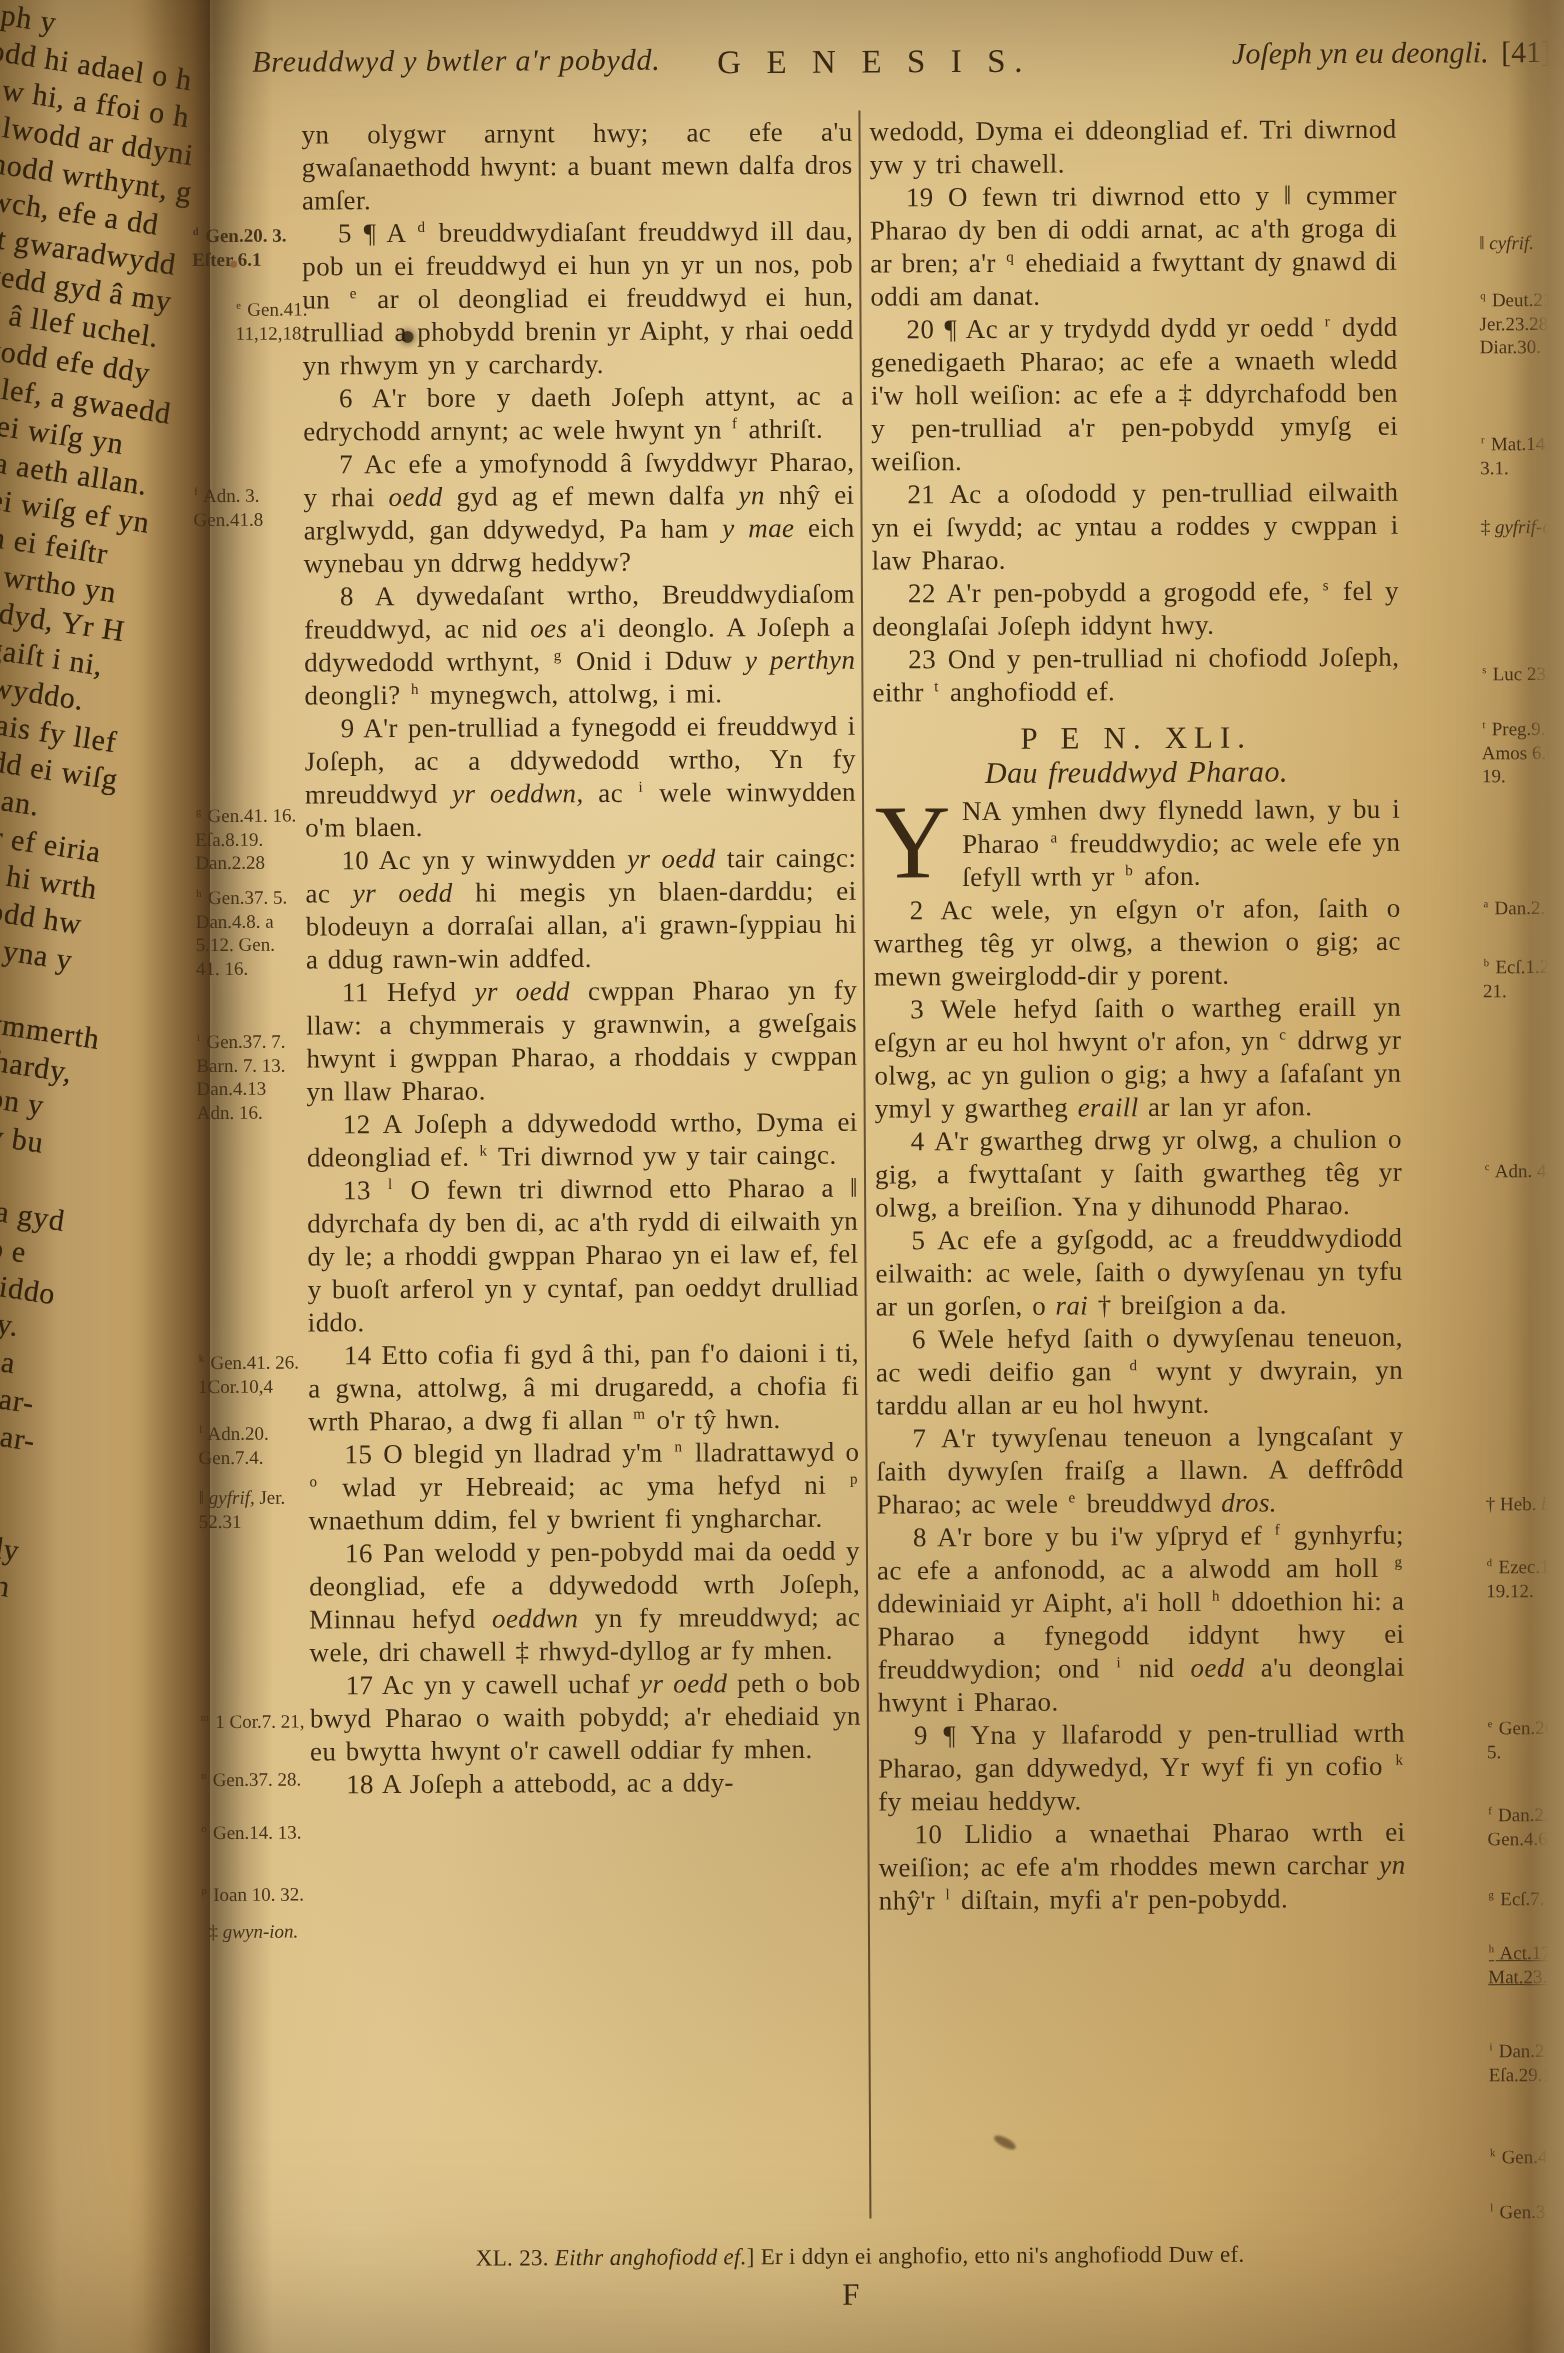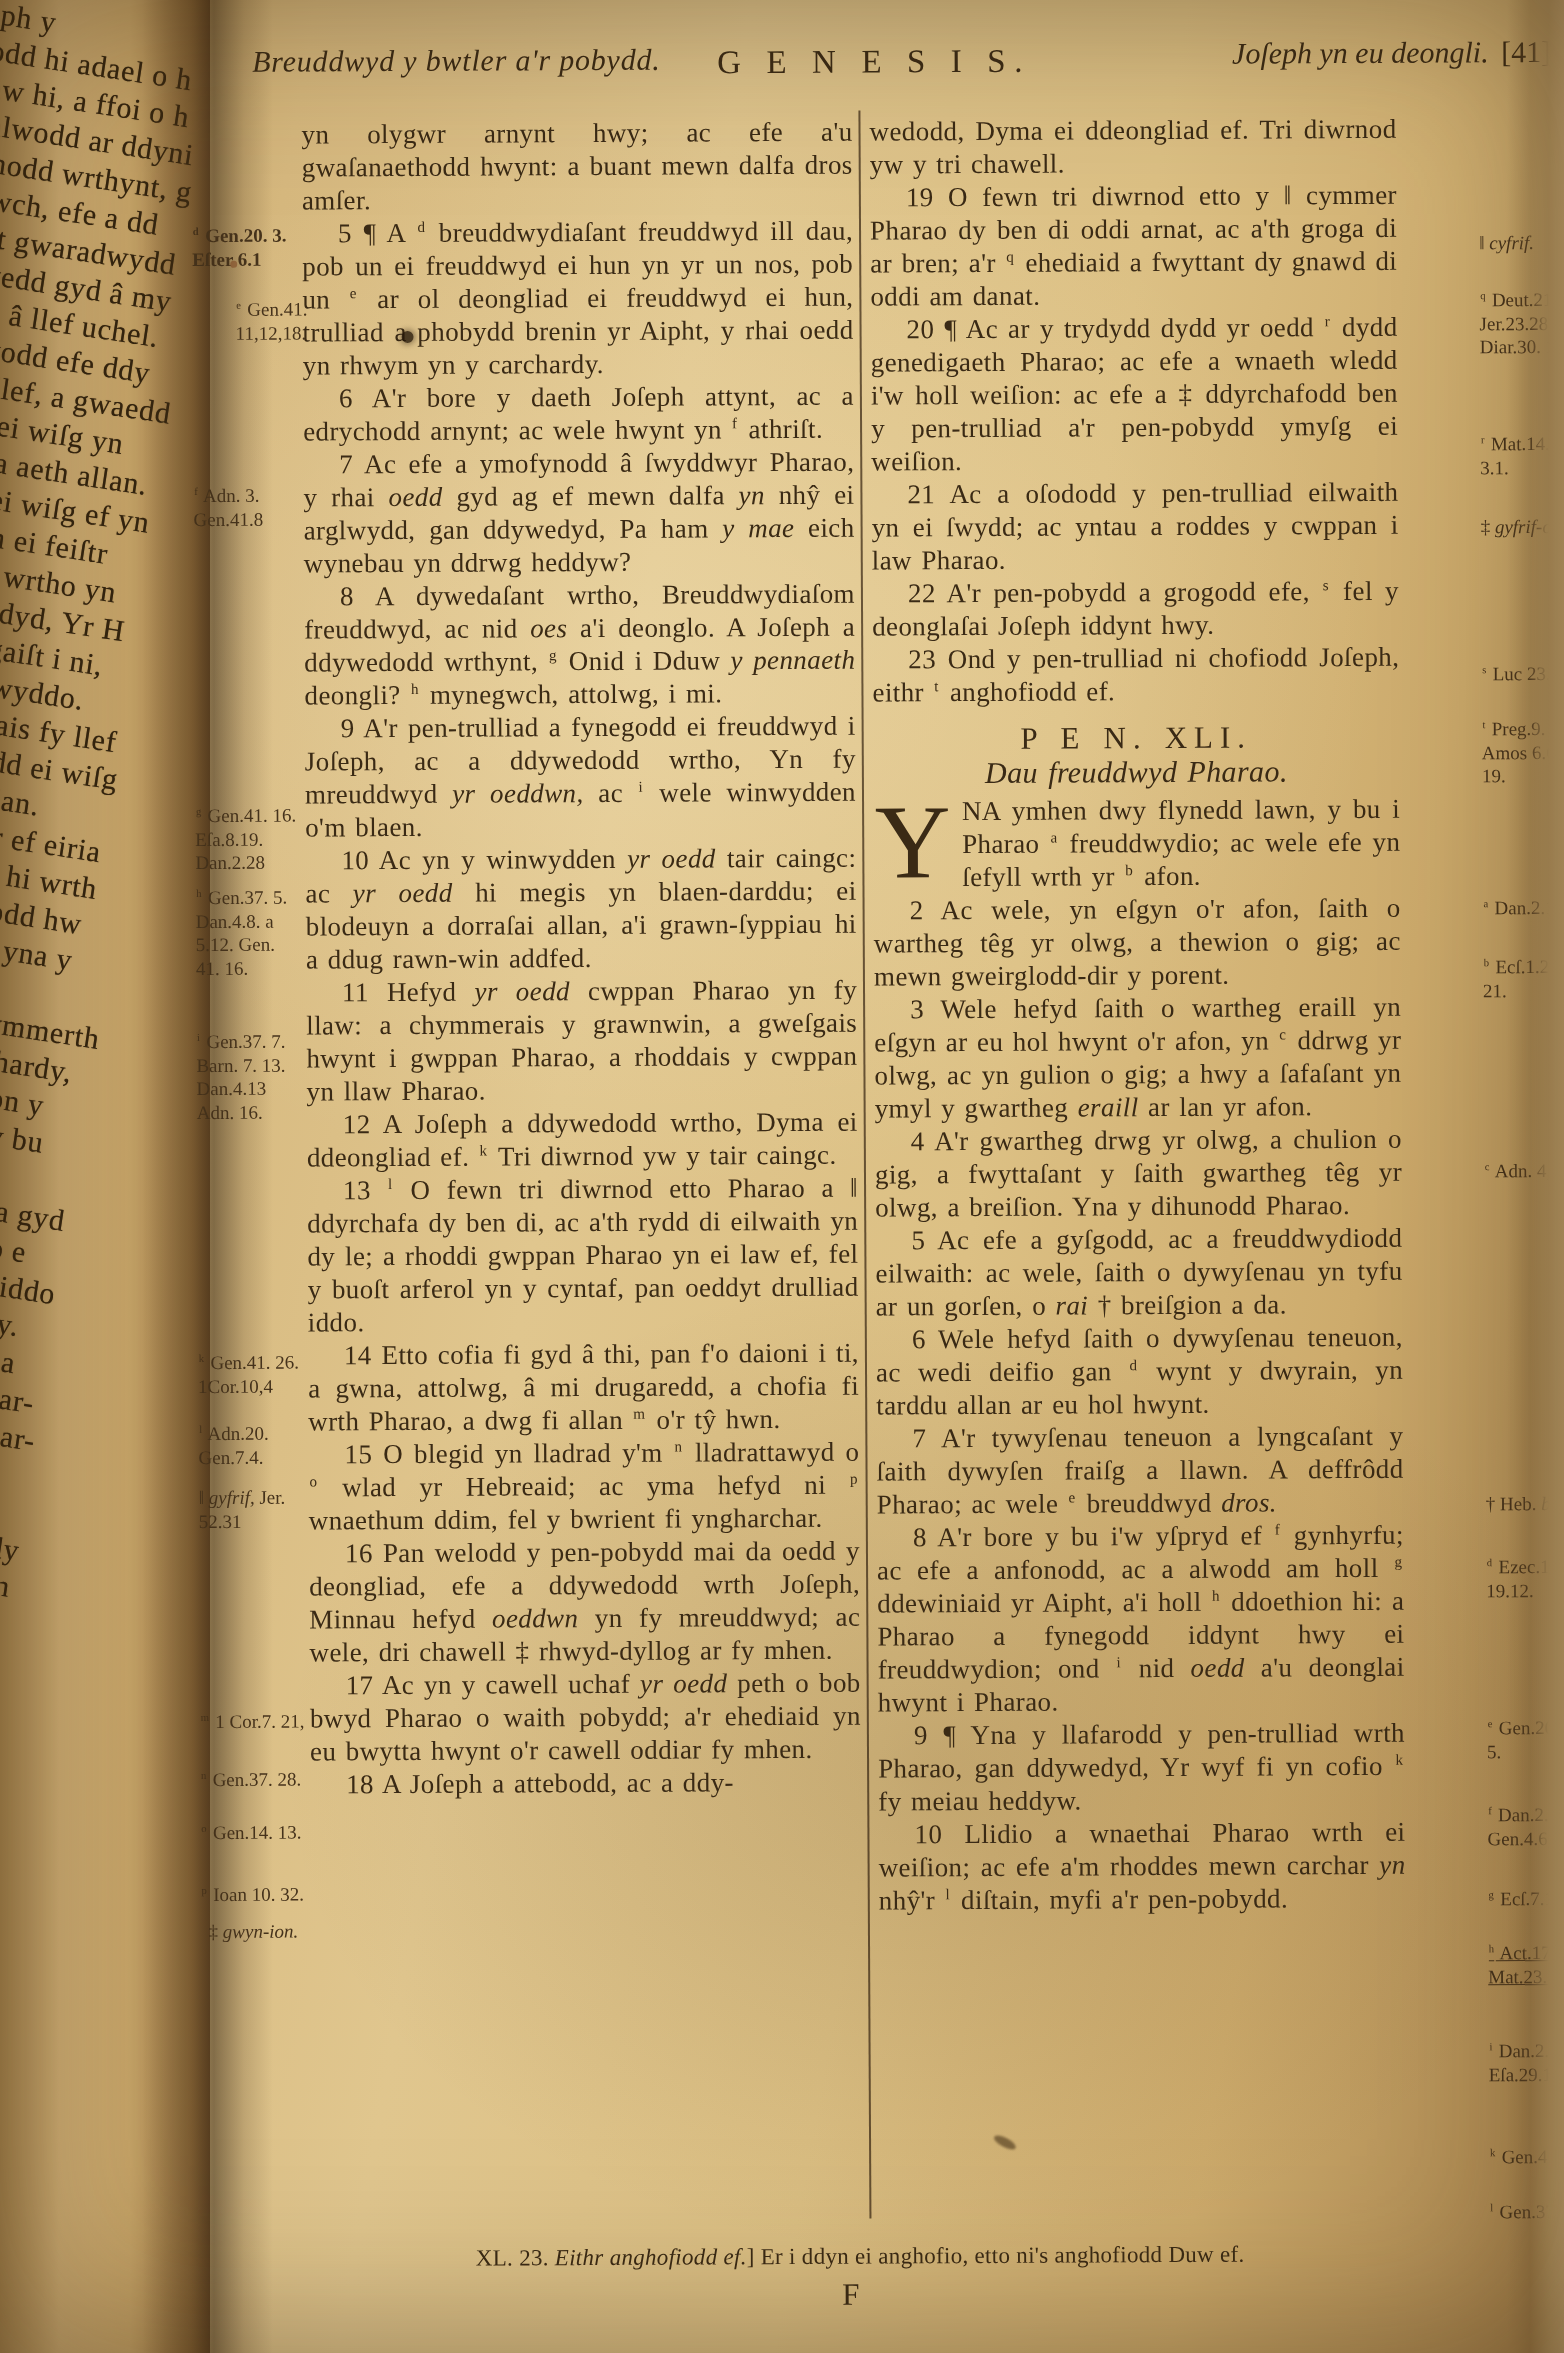--- a/index.html
+++ b/index.html
@@ -126,21 +126,21 @@
     </div>
 
     <div class="divider"></div>
 
     <div class="col col-left">
 
     <p class="cont">yn olygwr arnynt hwy; ac efe a'u gwaſanaethodd hwynt: a buant mewn dalfa dros amſer.</p>
         <p>5 ¶ A <sup>d</sup> breuddwydiaſant freuddwyd ill dau, pob un ei freuddwyd ei hun yn yr un nos, pob un <sup>e</sup> ar ol deongliad ei freuddwyd ei hun, trulliad a phobydd brenin yr Aipht, y rhai oedd yn rhwym yn y carchardy.</p>
         <p>6 A'r bore y daeth Joſeph attynt, ac a edrychodd arnynt; ac wele hwynt yn <sup>f</sup> athriſt.</p>
         <p>7 Ac efe a ymofynodd â ſwyddwyr Pharao, y rhai <i>oedd</i> gyd ag ef mewn dalfa <i>yn</i> nhŷ ei arglwydd, gan ddywedyd, Pa ham <i>y mae</i> eich wynebau yn ddrwg heddyw?</p>
-        <p>8 A dywedaſant wrtho, Breuddwydiaſom freuddwyd, ac nid <i>oes</i> a'i deonglo. A Joſeph a ddywedodd wrthynt, <sup>g</sup> Onid i Dduw <i>y pennaeth</i> deongli? <sup>h</sup> mynegwch, attolwg, i mi.</p>
+        <p>8 A dywedaſant wrtho, Breuddwydiaſom freuddwyd, ac nid <i>oes</i> a'i deonglo. A Joſeph a ddywedodd wrthynt, <sup>g</sup> Onid i Dduw <i>y perthyn</i> deongli? <sup>h</sup> mynegwch, attolwg, i mi.</p>
         <p>9 A'r pen-trulliad a fynegodd ei freuddwyd i Joſeph, ac a ddywedodd wrtho, Yn fy mreuddwyd <i>yr oeddwn,</i> ac <sup>i</sup> wele winwydden o'm blaen.</p>
         <p>10 Ac yn y winwydden <i>yr oedd</i> tair caingc: ac <i>yr oedd</i> hi megis yn blaen-darddu; ei blodeuyn a dorraſai allan, a'i grawn-ſyppiau hi a ddug rawn-win addfed.</p>
         <p>11 Hefyd <i>yr oedd</i> cwppan Pharao yn fy llaw: a chymmerais y grawnwin, a gweſgais hwynt i gwppan Pharao, a rhoddais y cwppan yn llaw Pharao.</p>
         <p>12 A Joſeph a ddywedodd wrtho, Dyma ei ddeongliad ef. <sup>k</sup> Tri diwrnod yw y tair caingc.</p>
         <p>13 <sup>l</sup> O fewn tri diwrnod etto Pharao a ‖ ddyrchafa dy ben di, ac a'th rydd di eilwaith yn dy le; a rhoddi gwppan Pharao yn ei law ef, fel y buoſt arferol yn y cyntaf, pan oeddyt drulliad iddo.</p>
         <p>14 Etto cofia fi gyd â thi, pan f'o daioni i ti, a gwna, attolwg, â mi drugaredd, a chofia fi wrth Pharao, a dwg fi allan <sup>m</sup> o'r tŷ hwn.</p>
         <p>15 O blegid yn lladrad y'm <sup>n</sup> lladrattawyd o <sup>o</sup> wlad yr Hebreaid; ac yma hefyd ni <sup>p</sup> wnaethum ddim, fel y bwrient fi yngharchar.</p>
         <p>16 Pan welodd y pen-pobydd mai da oedd y deongliad, efe a ddywedodd wrth Joſeph, Minnau hefyd <i>oeddwn</i> yn fy mreuddwyd; ac wele, dri chawell ‡ rhwyd-dyllog ar fy mhen.</p>
         <p>17 Ac yn y cawell uchaf <i>yr oedd</i> peth o bob bwyd Pharao o waith pobydd; a'r ehediaid yn eu bwytta hwynt o'r cawell oddiar fy mhen.</p>
         <p>18 A Joſeph a attebodd, ac a ddy-</p>

